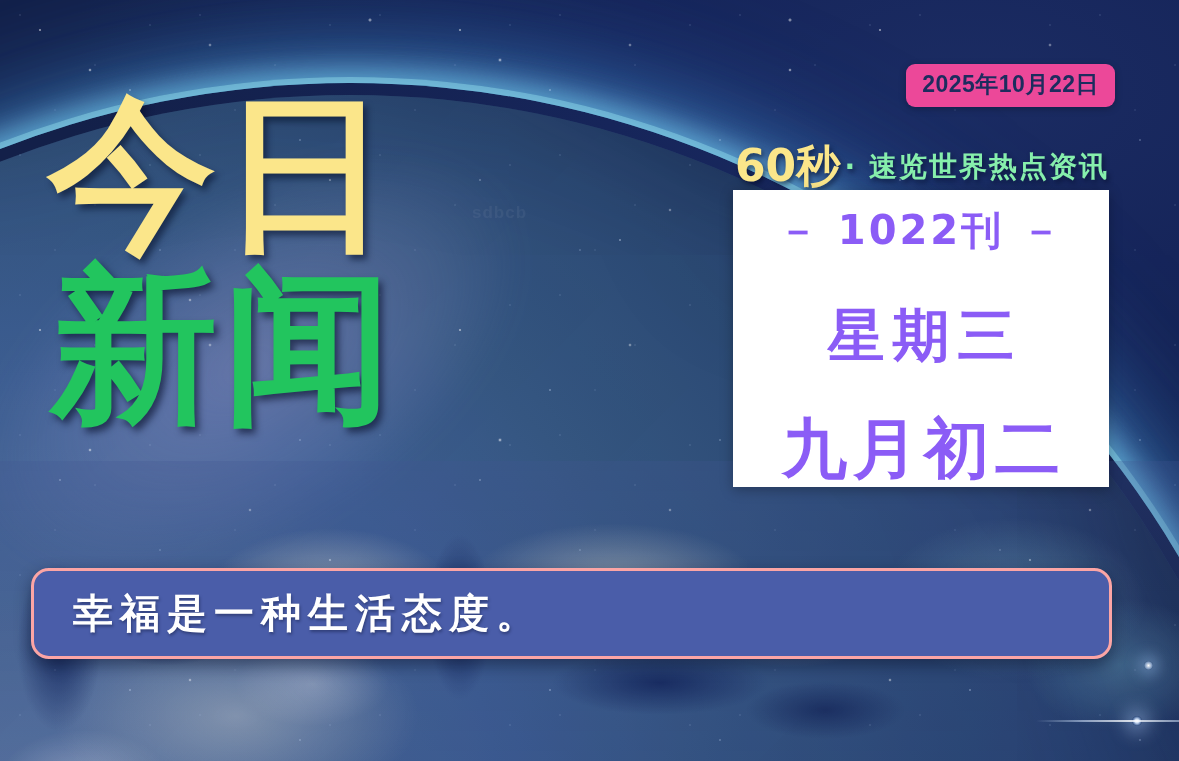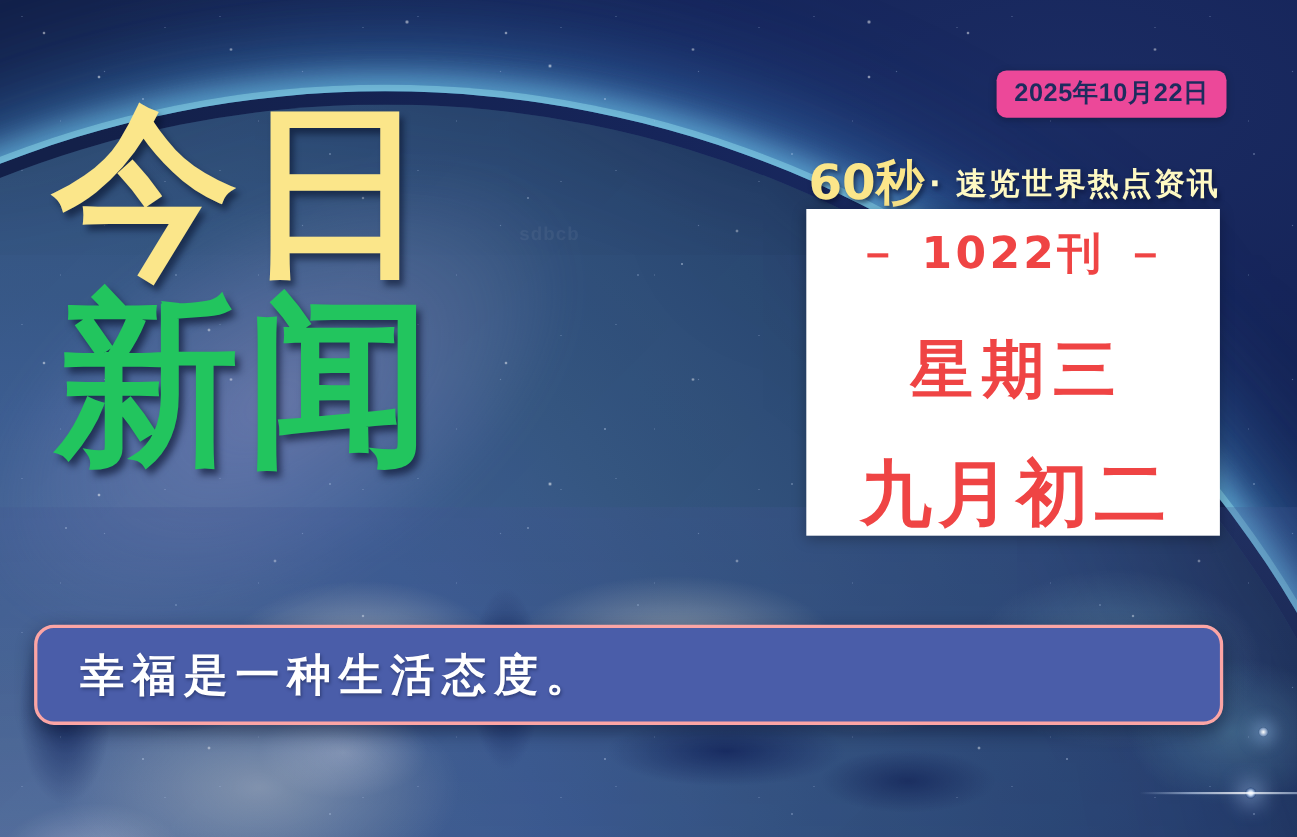--- a/index.html
+++ b/index.html
@@ -225,37 +225,37 @@
     right:70px; top:137px;
     white-space:nowrap;
     text-shadow:2px 3px 5px rgba(5,12,38,.6);
   }
   .tag-60{
     font-size:44px; font-weight:700; color:#fbe68a;
     font-family:"DejaVu Sans","Liberation Sans",sans-serif;
     letter-spacing:0px;
   }
   .tag-rest{
-    font-size:28px; font-weight:700; color:#fef9c3;
+    font-size:28px; font-weight:700; color:#86efac;
     font-family:"DejaVu Sans","Liberation Sans",sans-serif;
     letter-spacing:2px;
     position:relative; top:-5px;
   }
 
   
   .card{
     position:absolute;
     left:733px; top:190px;
     width:376px; height:297px;
     background:#ffffff;
     box-shadow:0 3px 12px rgba(0,0,0,.28);
     display:flex; flex-direction:column;
     align-items:center;
     padding-top:13px;
-    color:#ef4444;
+    color:#8b5cf6;
     font-family:"DejaVu Sans","Liberation Sans",sans-serif;
   }
   .card-issue{
     font-size:40px; font-weight:700;
     letter-spacing:3px;
     white-space:nowrap;
   }
   .card-week{
     font-size:57px; font-weight:700;
     letter-spacing:8px;

